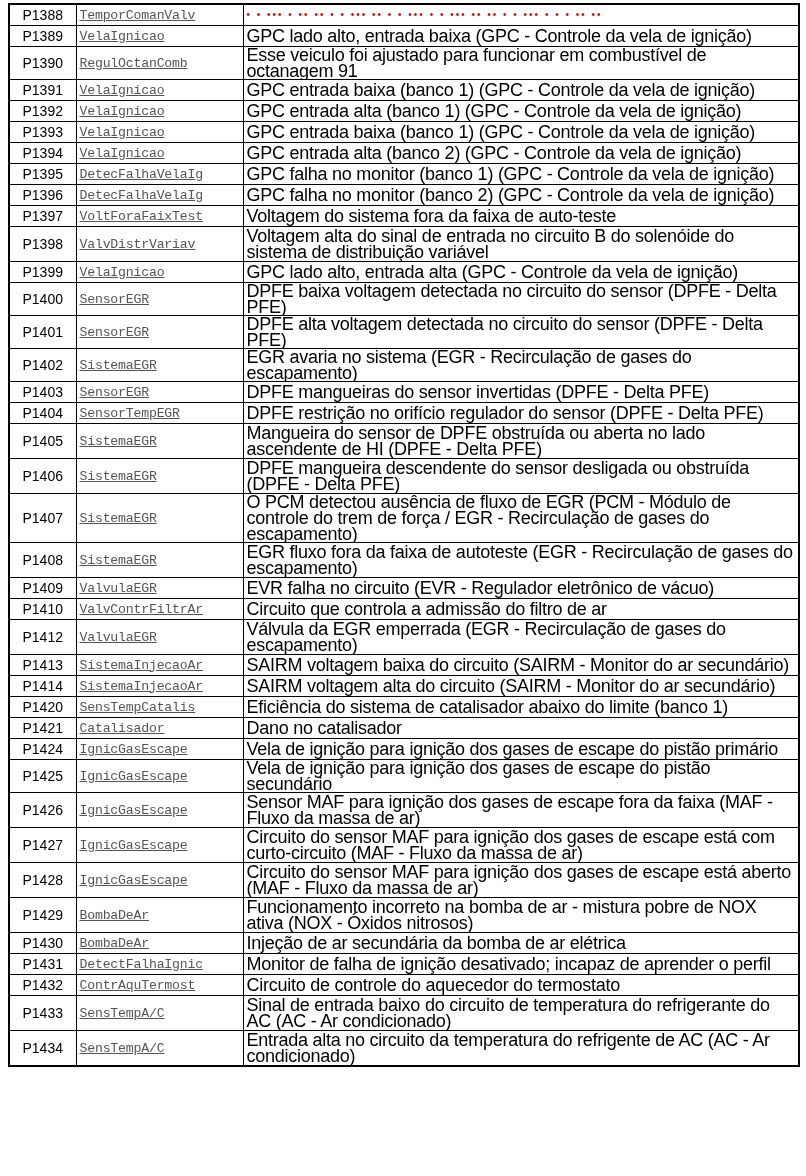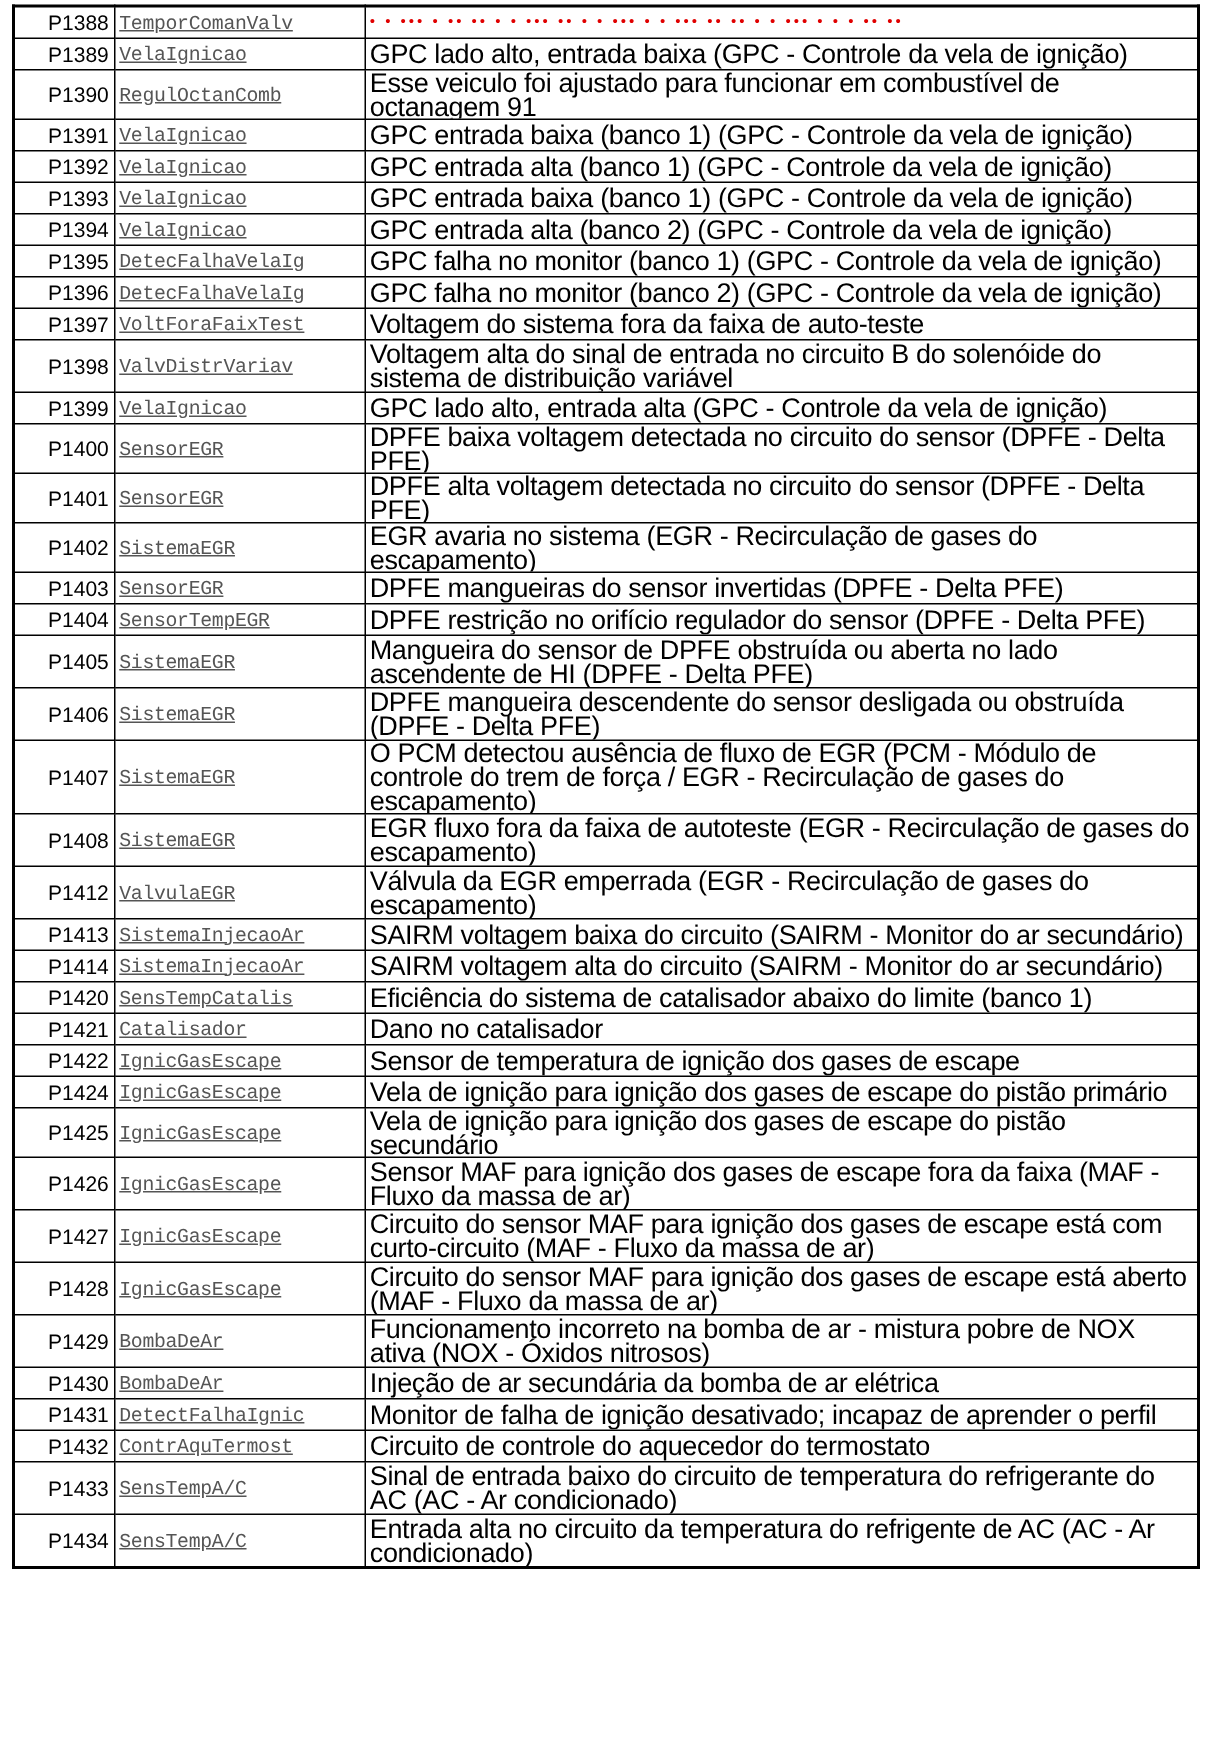--- a/index.html
+++ b/index.html
@@ -17,21 +17,21 @@
     vertical-align: middle;
     color: #000;
     overflow: hidden;
   }
   col.c-code { width: 67px; }
   col.c-name { width: 167px; }
   col.c-desc { width: 556px; }
   td.code {
     font-family: "Liberation Sans", sans-serif;
     font-size: 14px;
-    text-align: right;
+    text-align: center;
     white-space: nowrap;
   }
   td.name {
     font-family: "Liberation Mono", monospace;
     font-size: 13.2px;
     color: #555 !important;
     white-space: nowrap;
     letter-spacing: -0.2px;
     text-decoration: underline;
   }
@@ -158,20 +158,30 @@
       <tr class="double">
     <td class="code">P1407</td>
     <td class="name">SistemaEGR</td>
     <td class="desc">O PCM detectou ausência de fluxo de EGR (PCM - Módulo de controle do trem de força / EGR - Recirculação de gases do escapamento)</td>
   </tr>
       <tr class="double">
     <td class="code">P1408</td>
     <td class="name">SistemaEGR</td>
     <td class="desc">EGR fluxo fora da faixa de autoteste (EGR - Recirculação de gases do escapamento)</td>
   </tr>
+      <tr class="single">
+    <td class="code">P1409</td>
+    <td class="name">ValvulaEGR</td>
+    <td class="desc">EVR falha no circuito (EVR - Regulador eletrônico de vácuo)</td>
+  </tr>
+      <tr class="single">
+    <td class="code">P1410</td>
+    <td class="name">ValvContrFiltrAr</td>
+    <td class="desc">Circuito que controla a admissão do filtro de ar</td>
+  </tr>
       <tr class="double">
     <td class="code">P1412</td>
     <td class="name">ValvulaEGR</td>
     <td class="desc">Válvula da EGR emperrada (EGR - Recirculação de gases do escapamento)</td>
   </tr>
       <tr class="single">
     <td class="code">P1413</td>
     <td class="name">SistemaInjecaoAr</td>
     <td class="desc">SAIRM voltagem baixa do circuito (SAIRM - Monitor do ar secundário)</td>
   </tr>
@@ -182,25 +192,20 @@
   </tr>
       <tr class="single">
     <td class="code">P1420</td>
     <td class="name">SensTempCatalis</td>
     <td class="desc">Eficiência do sistema de catalisador abaixo do limite (banco 1)</td>
   </tr>
       <tr class="single">
     <td class="code">P1421</td>
     <td class="name">Catalisador</td>
     <td class="desc">Dano no catalisador</td>
-  </tr>
-      <tr class="single">
-    <td class="code">P1422</td>
-    <td class="name">IgnicGasEscape</td>
-    <td class="desc">Sensor de temperatura de ignição dos gases de escape</td>
   </tr>
       <tr class="single">
     <td class="code">P1424</td>
     <td class="name">IgnicGasEscape</td>
     <td class="desc">Vela de ignição para ignição dos gases de escape do pistão primário</td>
   </tr>
       <tr class="single">
     <td class="code">P1425</td>
     <td class="name">IgnicGasEscape</td>
     <td class="desc">Vela de ignição para ignição dos gases de escape do pistão secundário</td>

